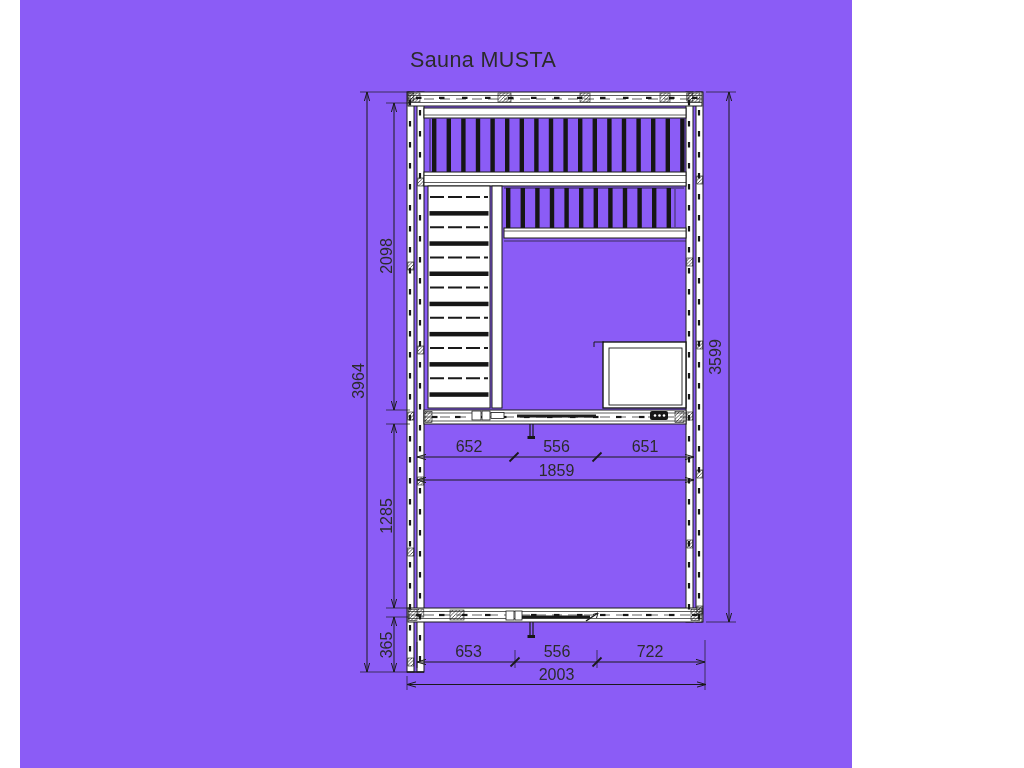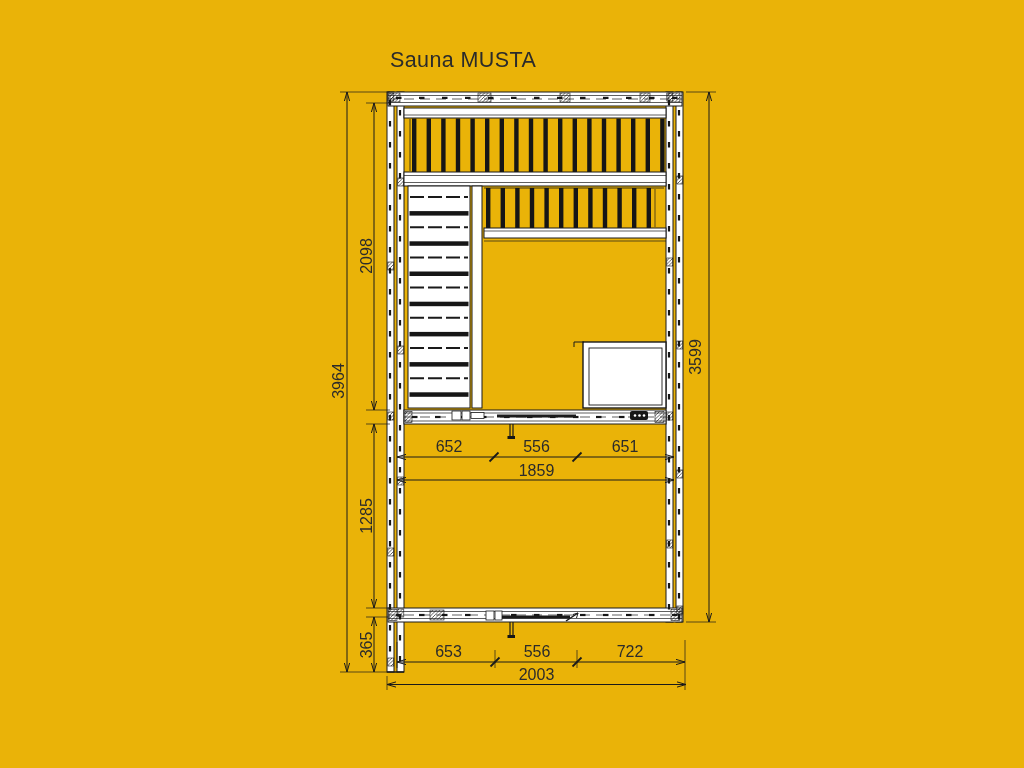--- a/index.html
+++ b/index.html
@@ -1,17 +1,17 @@
 <!DOCTYPE html>
 <html><head>
 <meta charset="utf-8">
 <style>
   html,body{margin:0;padding:0;background:#fff;}
-  .canvas{position:relative;width:1024px;height:768px;background:#eab308;overflow:hidden;
-          font-family:"Liberation Sans",sans-serif;}
+  .canvas{position:relative;width:832px;height:768px;background:#8b5cf6;overflow:hidden;
+          font-family:"Liberation Sans",sans-serif;margin-left:20px;}
   svg text{font-family:"Liberation Sans",sans-serif;}
 </style>
 </head>
 <body>
 
 <div class="canvas">
   <svg id="plan" width="1024" height="768" viewBox="0 0 1024 768">
       <defs>
         <pattern id="hch" width="3.5" height="3.5" patternUnits="userSpaceOnUse">
           <path d="M0,3.5 L3.5,0" stroke="#1a1a1a" stroke-width="0.7" fill="none"></path>

